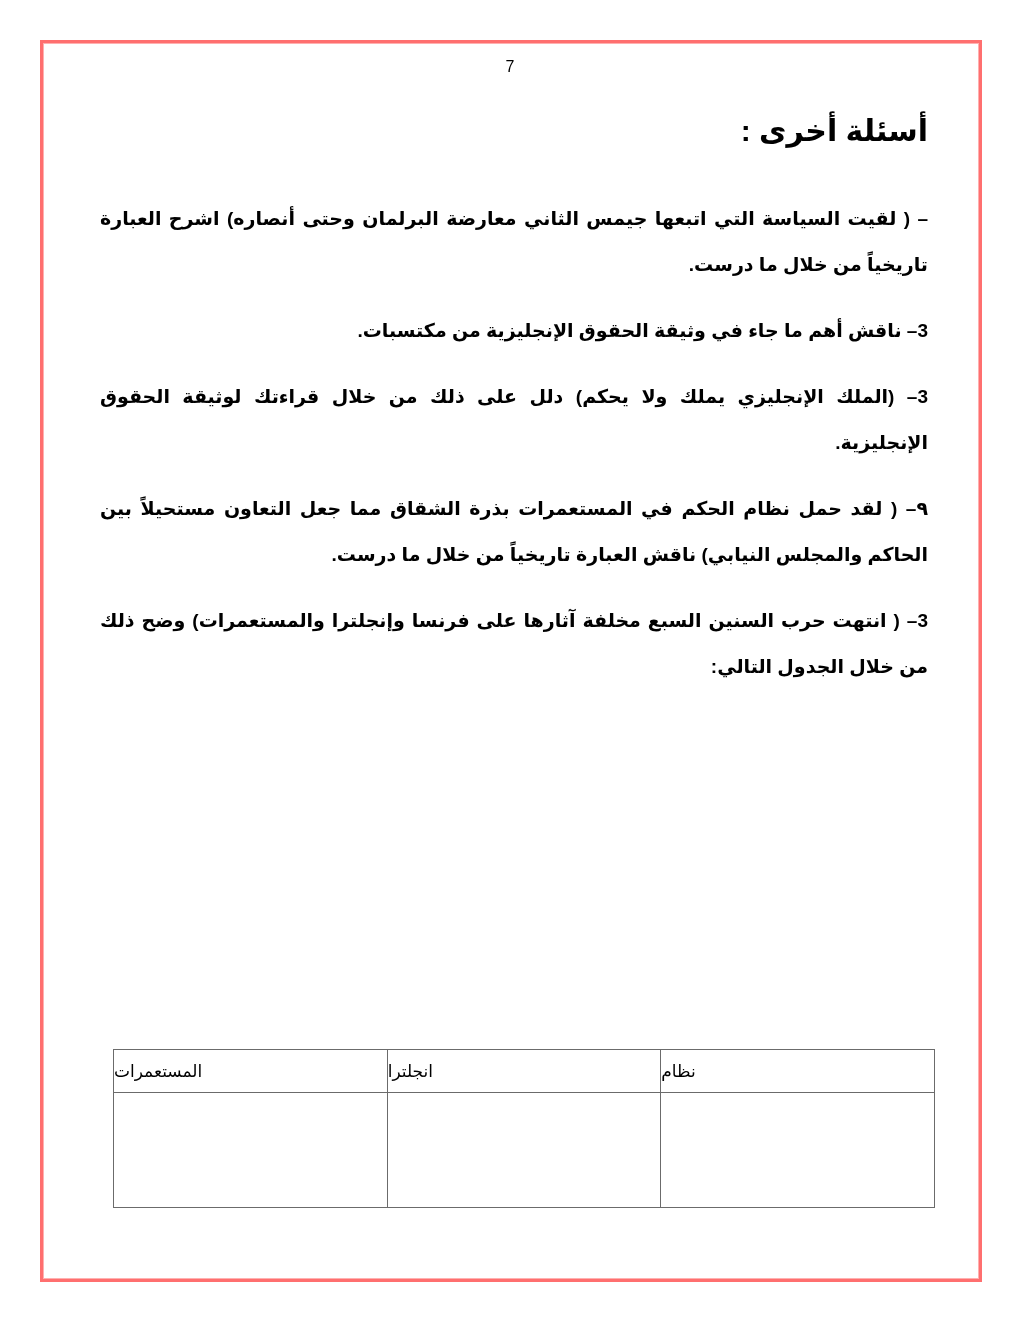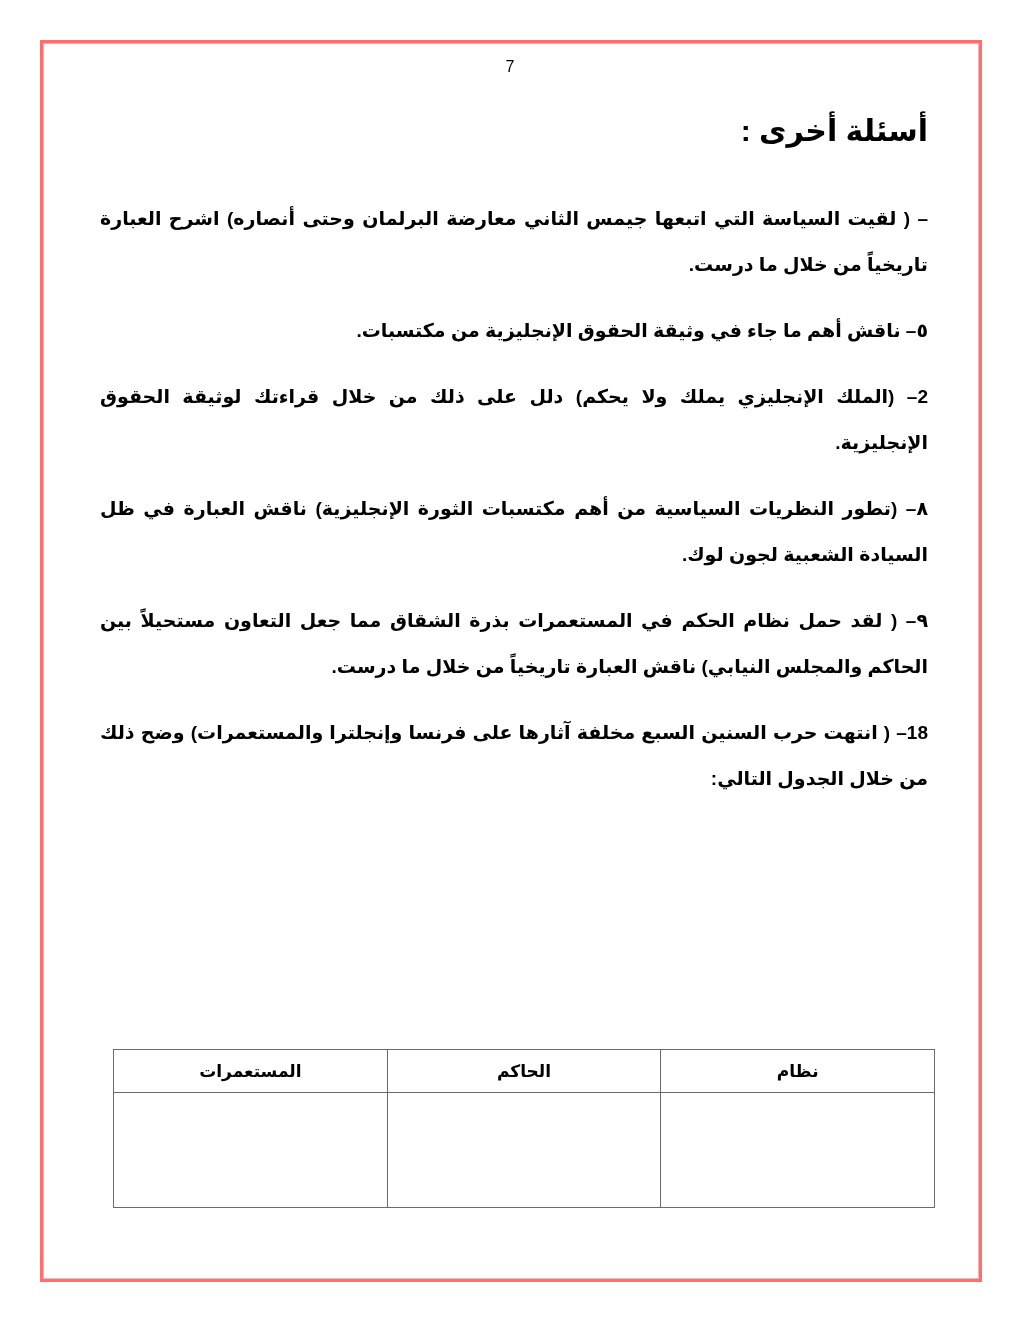--- a/index.html
+++ b/index.html
@@ -24,47 +24,46 @@
       text-align: justify; text-align-last: right;
     }
     .question.single { margin-bottom: 20px; }
     .answer-table {
       position: absolute; left: 113px; top: 1049px; width: 822px; border-collapse: collapse; direction: rtl;
     }
     .answer-table th, .answer-table td {
       border: 1.5px solid #6b6b6b; width: 33.33%;
     }
     .answer-table th {
-      height: 42px; font-size: 17px; font-weight: bold; text-align: center; padding: 0;
+      height: 42px; font-size: 17px; font-weight: normal; text-align: left; padding: 0;
     }
     .answer-table td { height: 112px; }
   </style>
 </head>
 <body>
 
 <div class="page-border"></div>
 
 <div class="page-number">7</div>
 
 <div class="content">
   <h1 class="section-title">أسئلة أخرى :</h1>
 
   <p class="question">– ( لقيت السياسة التي اتبعها جيمس الثاني معارضة البرلمان وحتى أنصاره) اشرح العبارة تاريخياً من خلال ما درست.</p>
-  <p class="question single">٥– ناقش أهم ما جاء في وثيقة الحقوق الإنجليزية من مكتسبات.</p>
-  <p class="question single">2– (الملك الإنجليزي يملك ولا يحكم) دلل على ذلك من خلال قراءتك لوثيقة الحقوق الإنجليزية.</p>
-  <p class="question">٨– (تطور النظريات السياسية من أهم مكتسبات الثورة الإنجليزية) ناقش العبارة في ظل السيادة الشعبية لجون لوك.</p>
+  <p class="question single">3– ناقش أهم ما جاء في وثيقة الحقوق الإنجليزية من مكتسبات.</p>
+  <p class="question single">3– (الملك الإنجليزي يملك ولا يحكم) دلل على ذلك من خلال قراءتك لوثيقة الحقوق الإنجليزية.</p>
   <p class="question">٩– ( لقد حمل نظام الحكم في المستعمرات بذرة الشقاق مما جعل التعاون مستحيلاً بين الحاكم والمجلس النيابي) ناقش العبارة تاريخياً من خلال ما درست.</p>
-  <p class="question">18– ( انتهت حرب السنين السبع مخلفة آثارها على فرنسا وإنجلترا والمستعمرات) وضح ذلك من خلال الجدول التالي:</p>
+  <p class="question">3– ( انتهت حرب السنين السبع مخلفة آثارها على فرنسا وإنجلترا والمستعمرات) وضح ذلك من خلال الجدول التالي:</p>
 </div>
 
 <table class="answer-table">
   <thead>
     <tr>
       <th>نظام</th>
-      <th>الحاكم</th>
+      <th>انجلترا</th>
       <th>المستعمرات</th>
     </tr>
   </thead>
   <tbody>
     <tr>
       <td></td>
       <td></td>
       <td></td>
     </tr>
   </tbody>

